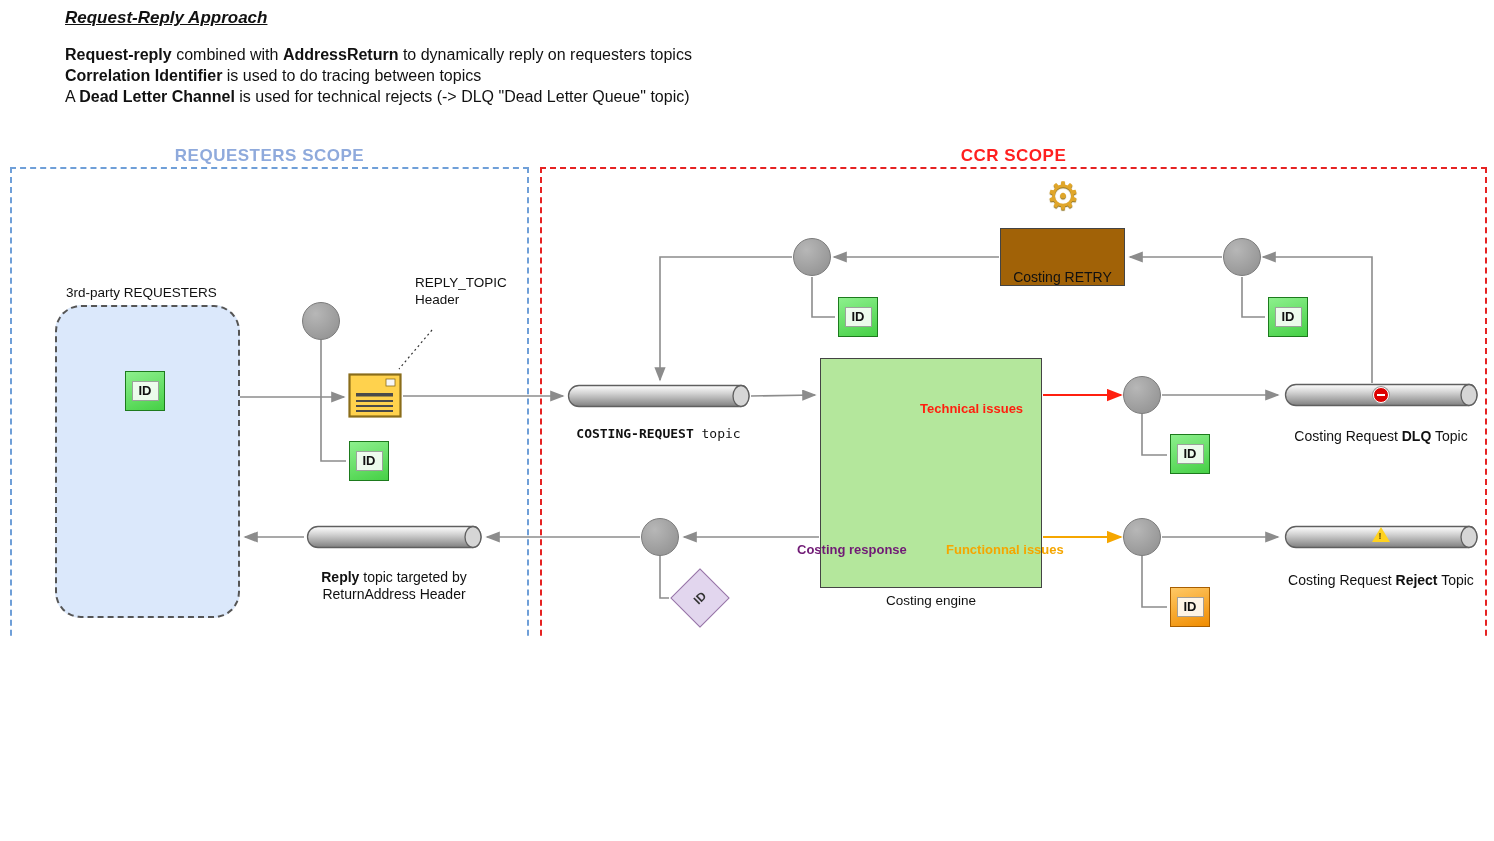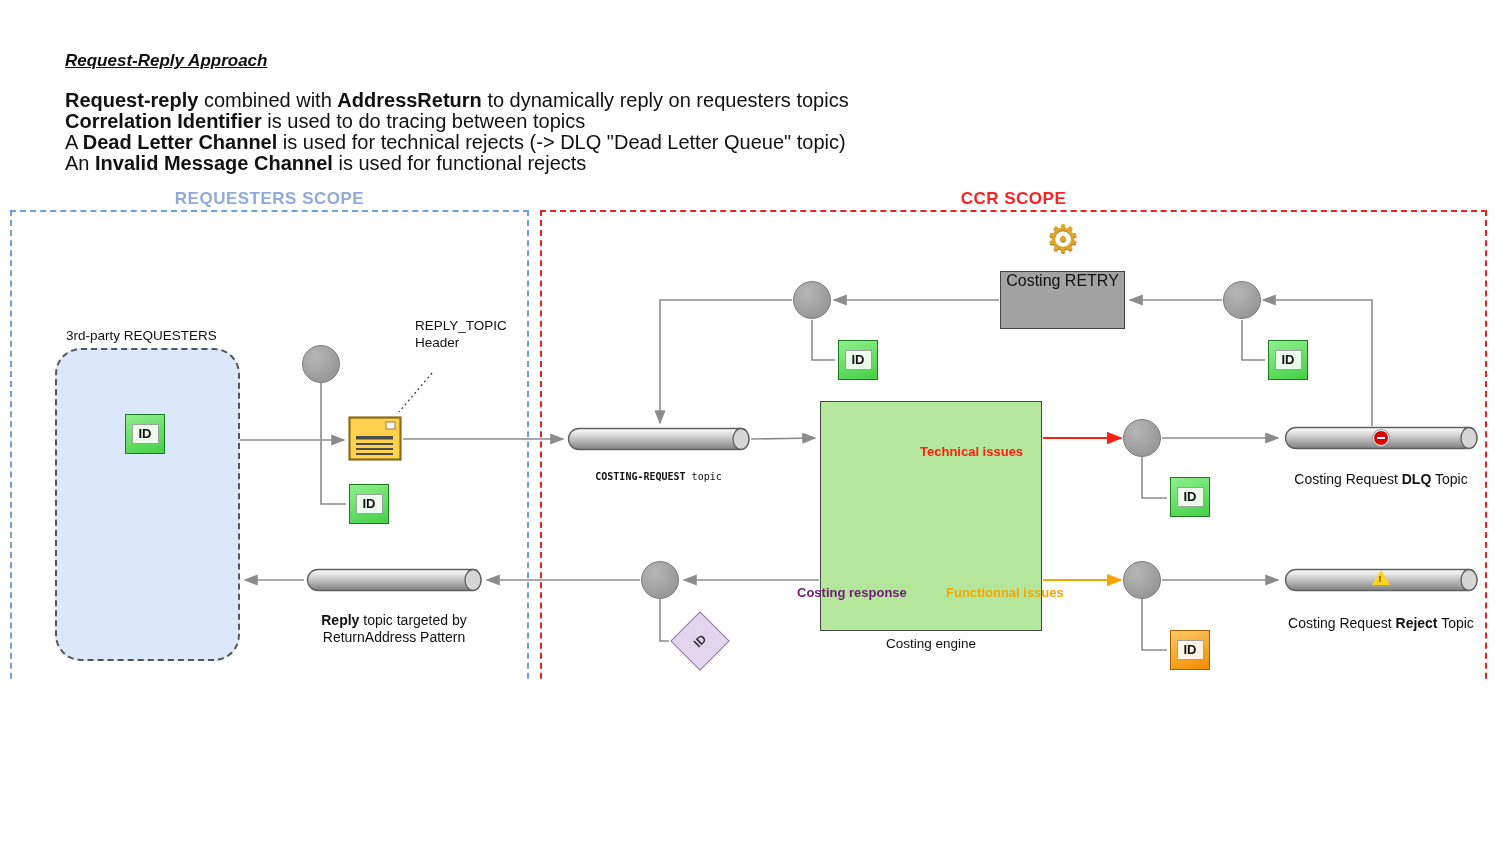--- a/index.html
+++ b/index.html
@@ -1,42 +1,42 @@
 <!DOCTYPE html>
 <html><head>
 <meta charset="utf-8">
 <style>
   html,body{margin:0;padding:0;background:#ffffff;}
   #canvas{position:relative;width:1494px;height:638px;background:#fff;
-          font-family:"Liberation Sans",sans-serif;color:#111;overflow:hidden;margin-top:43px;}
+          font-family:"Liberation Sans",sans-serif;color:#111;overflow:hidden;}
   .abs{position:absolute;}
   .b{font-weight:bold;}
   #title{left:65px;top:8px;font-size:17px;font-weight:bold;font-style:italic;text-decoration:underline;}
-  .intro-line{position:absolute;left:65px;font-size:20px;white-space:nowrap;}
+  .intro-line{position:absolute;left:65px;font-size:16px;white-space:nowrap;}
   .scope-label{position:absolute;top:146px;font-size:17px;font-weight:bold;letter-spacing:.5px;text-align:center;}
   #req-scope-label{left:10px;width:519px;color:#8faadc;}
   #ccr-scope-label{left:540px;width:947px;color:#ff1f1f;}
   #req-region{left:10px;top:167px;width:519px;height:660px;border:2px dashed #6f9fd8;box-sizing:border-box;}
   #ccr-region{left:540px;top:167px;width:947px;height:660px;border:2px dashed #e62222;box-sizing:border-box;}
   #group-box{left:55px;top:305px;width:185px;height:313px;border:2px dashed #555;border-radius:26px;
              background:#dbe8fb;box-sizing:border-box;}
   #group-label{left:66px;top:285px;font-size:13.5px;}
   .idbox{position:absolute;width:40px;height:40px;box-sizing:border-box;display:flex;align-items:center;justify-content:center;z-index:3;}
   .idbox.green{border:1.5px solid #1d7a1d;background:linear-gradient(160deg,#8df08d,#46d046);}
   .idbox.orange{border:1.5px solid #a85e00;background:linear-gradient(160deg,#ffc966,#f08c00);}
   .idbox-inner{background:rgba(255,255,255,.88);border:1px solid rgba(0,0,0,.35);
                font-size:13px;font-weight:bold;padding:1px 6px;line-height:16px;}
   .junction{position:absolute;width:38px;height:38px;border-radius:50%;
             background:radial-gradient(circle at 35% 30%, #b7b7b7, #8d8d8d);
             border:1px solid #7a7a7a;box-sizing:border-box;z-index:2;}
   .pipe{position:absolute;z-index:2;}
   .pipe-label{position:absolute;font-size:14px;text-align:center;line-height:17px;}
-  #costing-request-label{font-family:"DejaVu Sans Mono",monospace;font-size:10px;}
-  #retry-box{left:1000px;top:228px;width:125px;height:58px;background:#a3a3a3;border:1.5px solid #444;
-             box-sizing:border-box;display:flex;align-items:flex-start;justify-content:center;font-size:16px;z-index:2;}
+  #costing-request-label{font-family:"DejaVu Sans Mono",monospace;font-size:13px;}
+  #retry-box{left:1000px;top:228px;width:125px;height:58px;background:#a16207;border:1.5px solid #444;
+             box-sizing:border-box;display:flex;align-items:flex-end;justify-content:center;font-size:14px;z-index:2;}
   #gear{left:1023px;top:176px;width:80px;text-align:center;font-size:38px;line-height:40px;color:#e0a62a;
         font-family:"DejaVu Sans",sans-serif;text-shadow:0 1px 1px #8a6d1a;z-index:3;}
   #engine-box{left:820px;top:358px;width:222px;height:230px;background:#b4e79c;border:1.5px solid #444;
               box-sizing:border-box;z-index:1;}
   .engine-text{position:absolute;font-size:13px;font-weight:bold;white-space:nowrap;z-index:3;}
   #tech-text{left:920px;top:401px;color:#ff1f0f;}
   #func-text{left:918px;top:542px;color:#f5a600;padding-left:28px;}
   #resp-text{left:797px;top:542px;color:#701a75;}
   #engine-label{left:820px;top:593px;width:222px;text-align:center;font-size:13.5px;z-index:3;}
   #diamond{left:679px;top:577px;width:42px;height:42px;background:#e2d6ee;border:1.5px solid #9673a6;
@@ -107,23 +107,20 @@
 
   <div class="intro-line" style="top:46px">
     <span class="b">Request-reply</span><span> combined with </span><span class="b">AddressReturn</span><span> to dynamically reply on requesters topics</span>
   </div>
   <div class="intro-line" style="top:67px">
     <span class="b">Correlation Identifier</span><span> is used to do tracing between topics</span>
   </div>
   <div class="intro-line" style="top:88px">
     <span>A </span><span class="b">Dead Letter Channel</span><span> is used for technical rejects (-&gt; DLQ "Dead Letter Queue" topic)</span>
   </div>
-  <div class="intro-line" style="top:109px">
-    <span>An </span><span class="b">Invalid Message Channel</span><span> is used for functional rejects</span>
-  </div>
 
   <div class="scope-label" id="req-scope-label">REQUESTERS SCOPE</div>
   <div class="scope-label" id="ccr-scope-label">CCR SCOPE</div>
 
   <div class="abs" id="group-label">3rd-party REQUESTERS</div>
   <div class="abs" id="group-box"></div>
 
   <div class="idbox green" style="left:125px;top:371px">
     <div class="idbox-inner">ID</div>
   </div>
@@ -147,21 +144,21 @@
     <div>REPLY_TOPIC</div>
     <div>Header</div>
   </div>
 
   <svg class="pipe" style="left:305px;top:525px" width="178" height="24" viewBox="0 0 178 24">
     <path d="M13,1.5 L168,1.5 A8,10.5 0 0 1 168,22.5 L13,22.5 A10.5,10.5 0 0 1 13,1.5 Z" fill="url(#pipeGrad)" stroke="#5f5f5f" stroke-width="1.3"></path>
     <ellipse cx="168" cy="12" rx="8" ry="10.5" fill="#d6d6d6" stroke="#5f5f5f" stroke-width="1.3"></ellipse>
   </svg>
   <div class="pipe-label" style="left:298px;top:569px;width:192px">
     <div><span class="b">Reply</span><span> topic targeted by</span></div>
-    <div>ReturnAddress Pattern</div>
+    <div>ReturnAddress Header</div>
   </div>
 
   <div class="abs" id="gear">⚙</div>
   <div class="abs" id="retry-box">
     <span>Costing RETRY</span>
   </div>
 
   <div class="junction" style="left:793px;top:238px"></div>
   <div class="junction" style="left:1223px;top:238px"></div>
 

